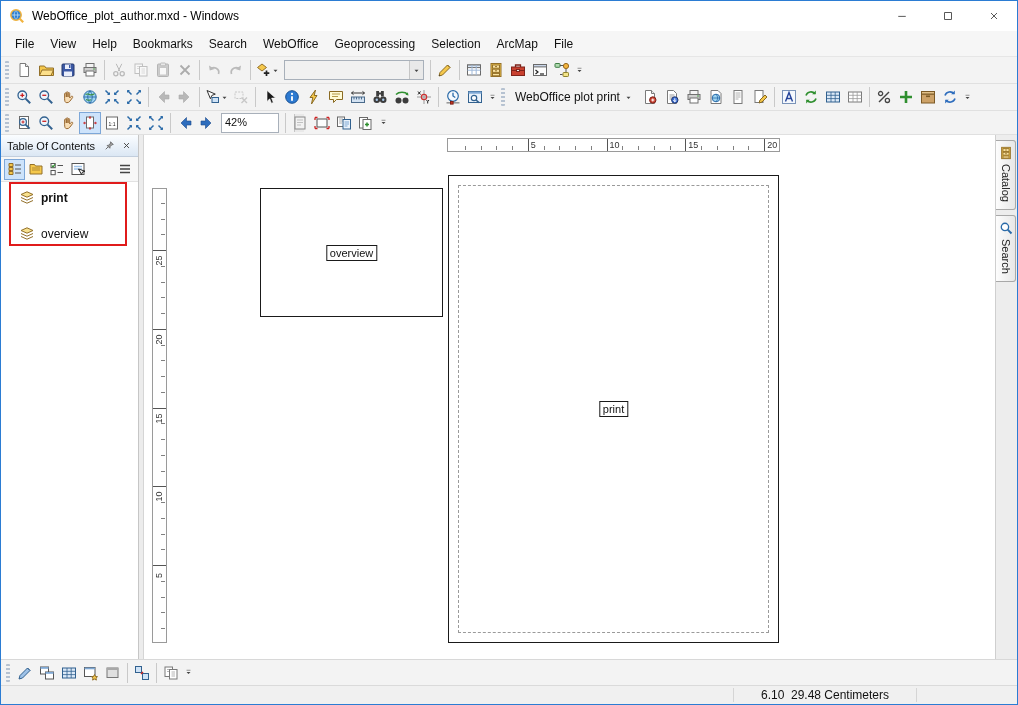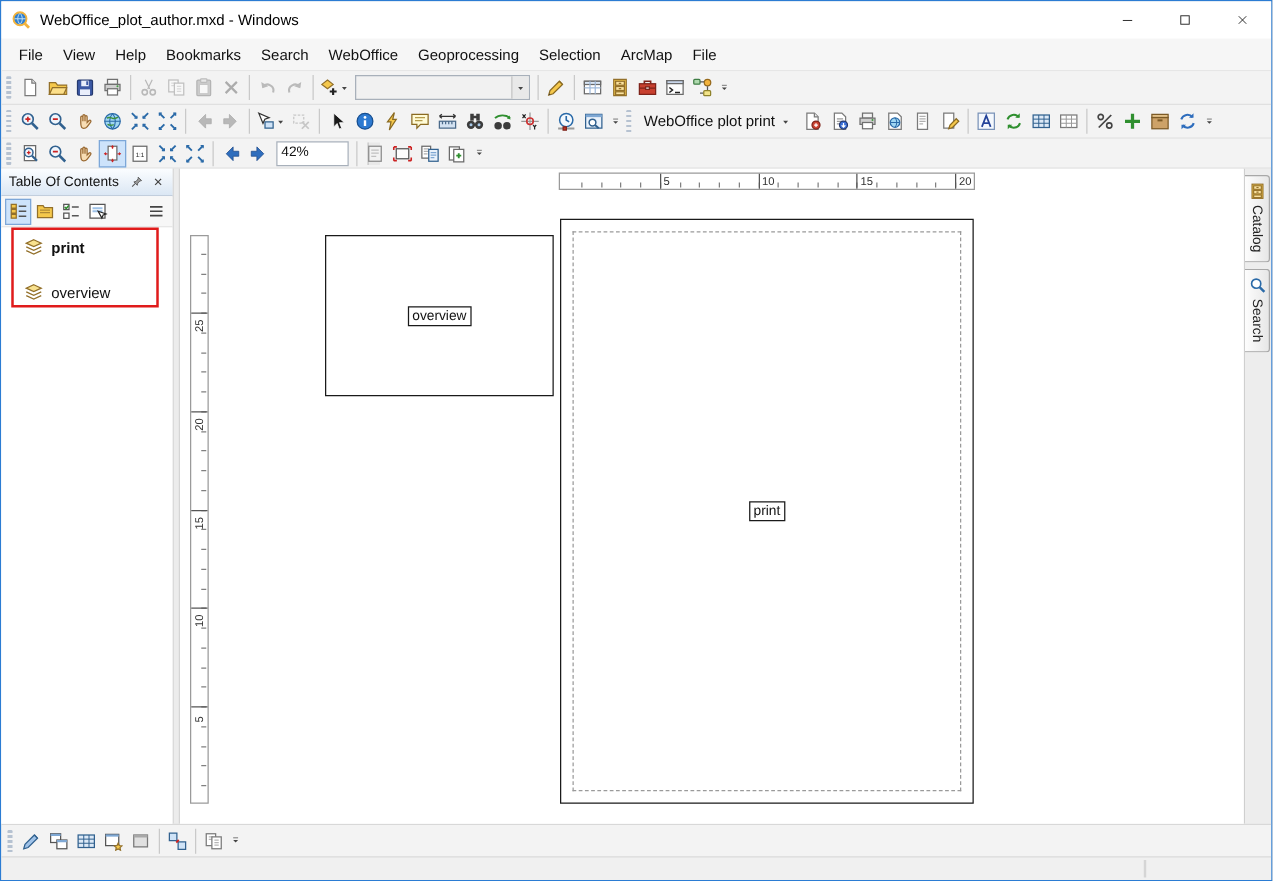--- a/index.html
+++ b/index.html
@@ -1061,17 +1061,18 @@
             <path d="M4.5 4h7" stroke="#444"></path>
             <path d="M4.5 7h7L8 10.5z" fill="#444"></path>
           </svg>
         </button>
       </div>
   </div>
 
   <div class="statusbar">
     <span class="sb-fill"></span>
     <span class="sb-sep"></span>
+    <span class="sb-coords">6.10  29.48 Centimeters</span>
     <span class="sb-sep"></span>
     <span class="sb-end"></span>
   </div>
 
 </div>
 
 </body></html>

